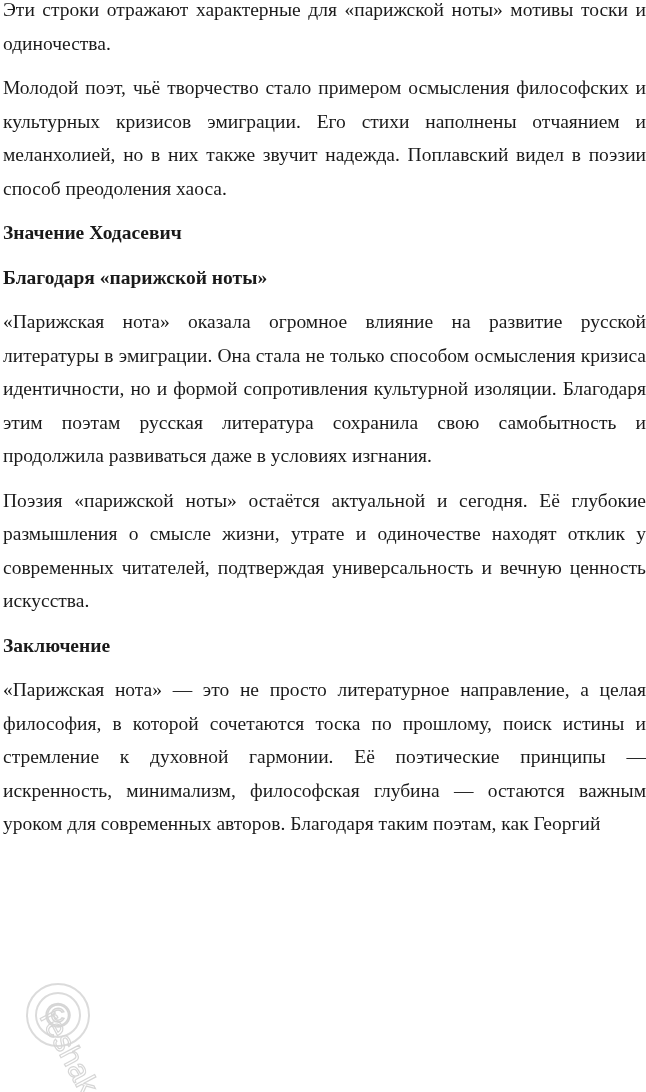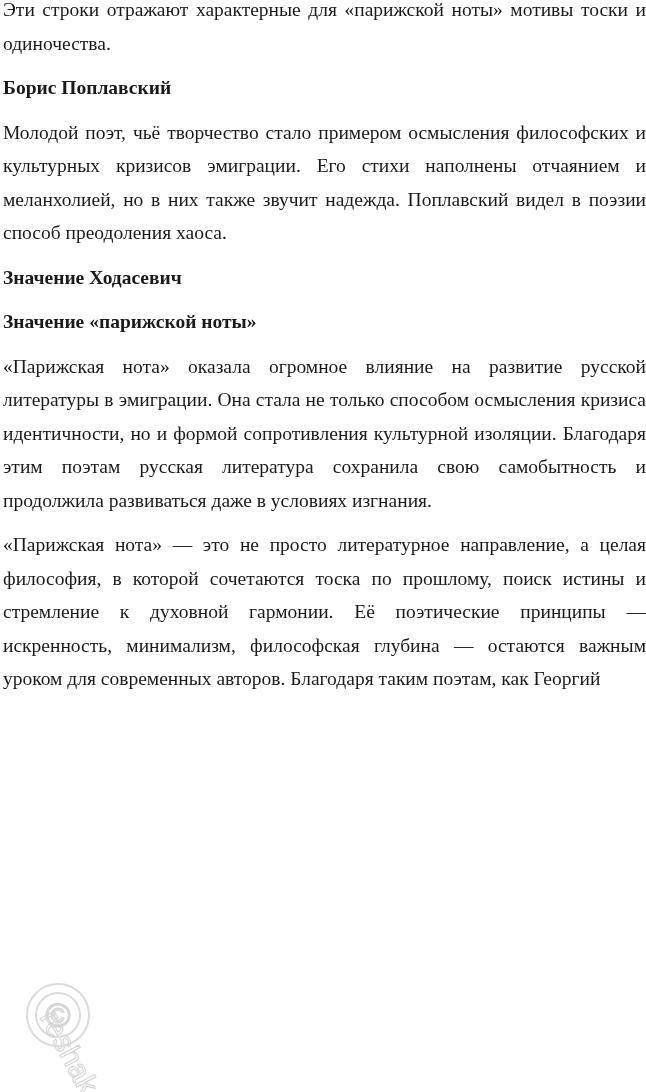--- a/index.html
+++ b/index.html
@@ -87,28 +87,29 @@
       transform-origin: left center;
       white-space: nowrap;
     }
   </style>
 </head>
 <body>
 
 <div class="page">
   <p>Эти строки отражают характерные для «парижской ноты» мотивы тоски и одиночества.</p>
 
-  <h3 class="gap-h">Борис Поплавский</h3>
   <p class="gap-p">Молодой поэт, чьё творчество стало примером осмысления философских и культурных кризисов эмиграции. Его стихи наполнены отчаянием и меланхолией, но в них также звучит надежда. Поплавский видел в поэзии способ преодоления хаоса.</p>
 
   <h3 class="gap-h">Значение Ходасевич</h3>
 
-  <h3 class="gap-h">Значение «парижской ноты»</h3>
+  <h3 class="gap-h">Благодаря «парижской ноты»</h3>
   <p class="gap-p">«Парижская нота» оказала огромное влияние на развитие русской литературы в эмиграции. Она стала не только способом осмысления кризиса идентичности, но и формой сопротивления культурной изоляции. Благодаря этим поэтам русская литература сохранила свою самобытность и продолжила развиваться даже в условиях изгнания.</p>
+  <p class="gap-p">Поэзия «парижской ноты» остаётся актуальной и сегодня. Её глубокие размышления о смысле жизни, утрате и одиночестве находят отклик у современных читателей, подтверждая универсальность и вечную ценность искусства.</p>
 
+  <h3 class="gap-h">Заключение</h3>
   <p class="gap-p">«Парижская нота» — это не просто литературное направление, а целая философия, в которой сочетаются тоска по прошлому, поиск истины и стремление к духовной гармонии. Её поэтические принципы — искренность, минимализм, философская глубина — остаются важным уроком для современных авторов. Благодаря таким поэтам, как Георгий</p>
 </div>
 
 <div class="watermark">
   <div class="circle"></div>
   <div class="copy">©</div>
   <div class="text">reshak.ru</div>
 </div>
 
 </body></html>

